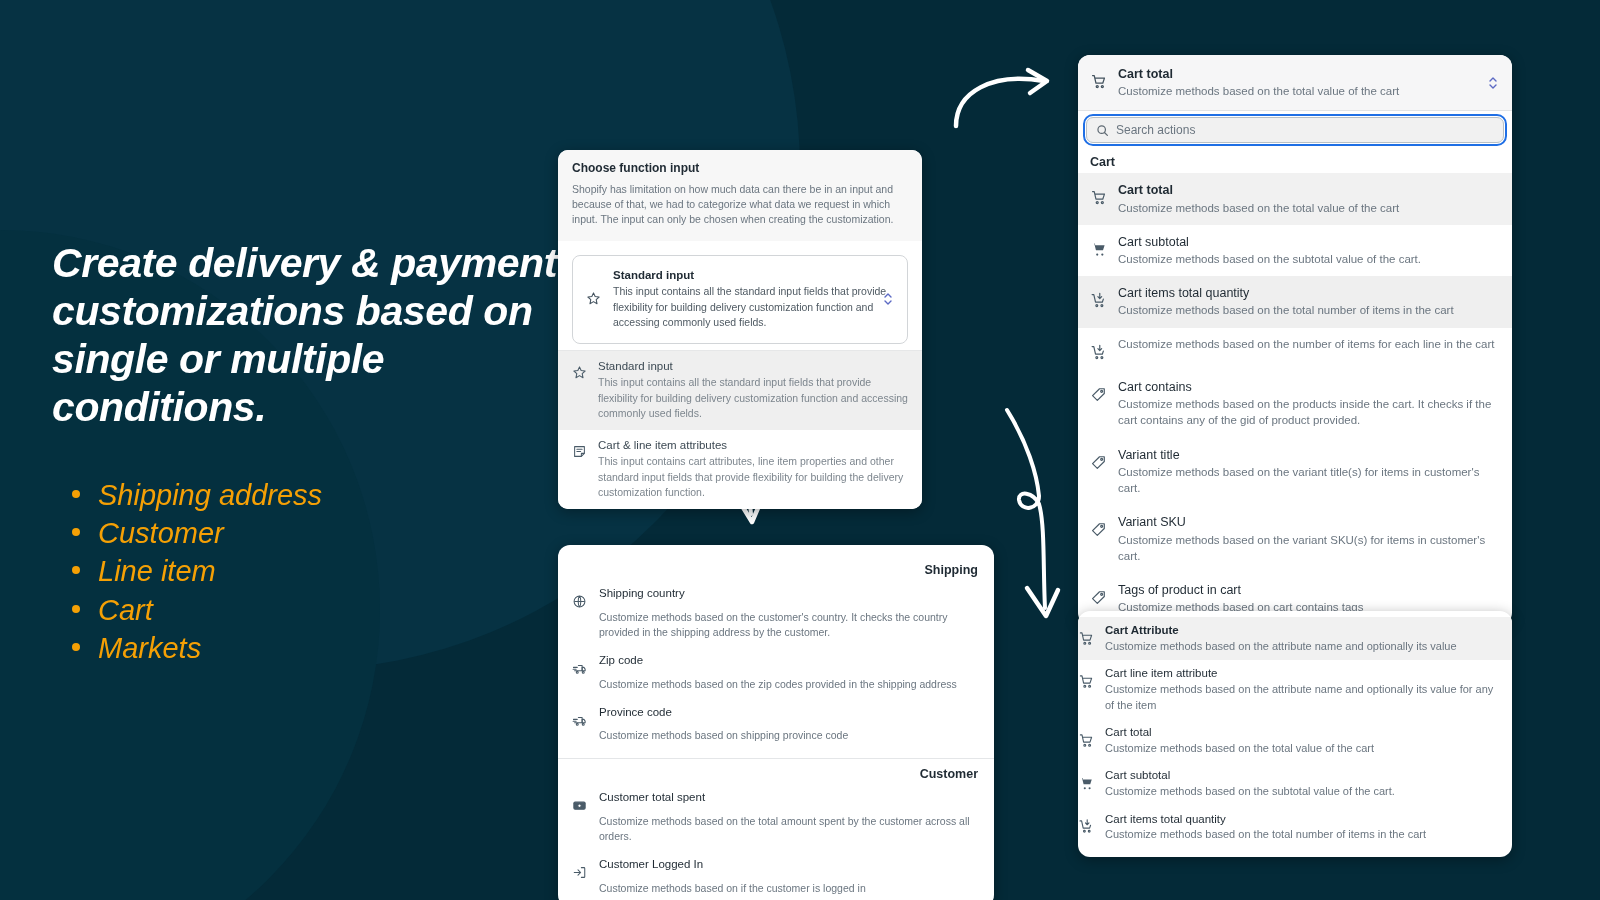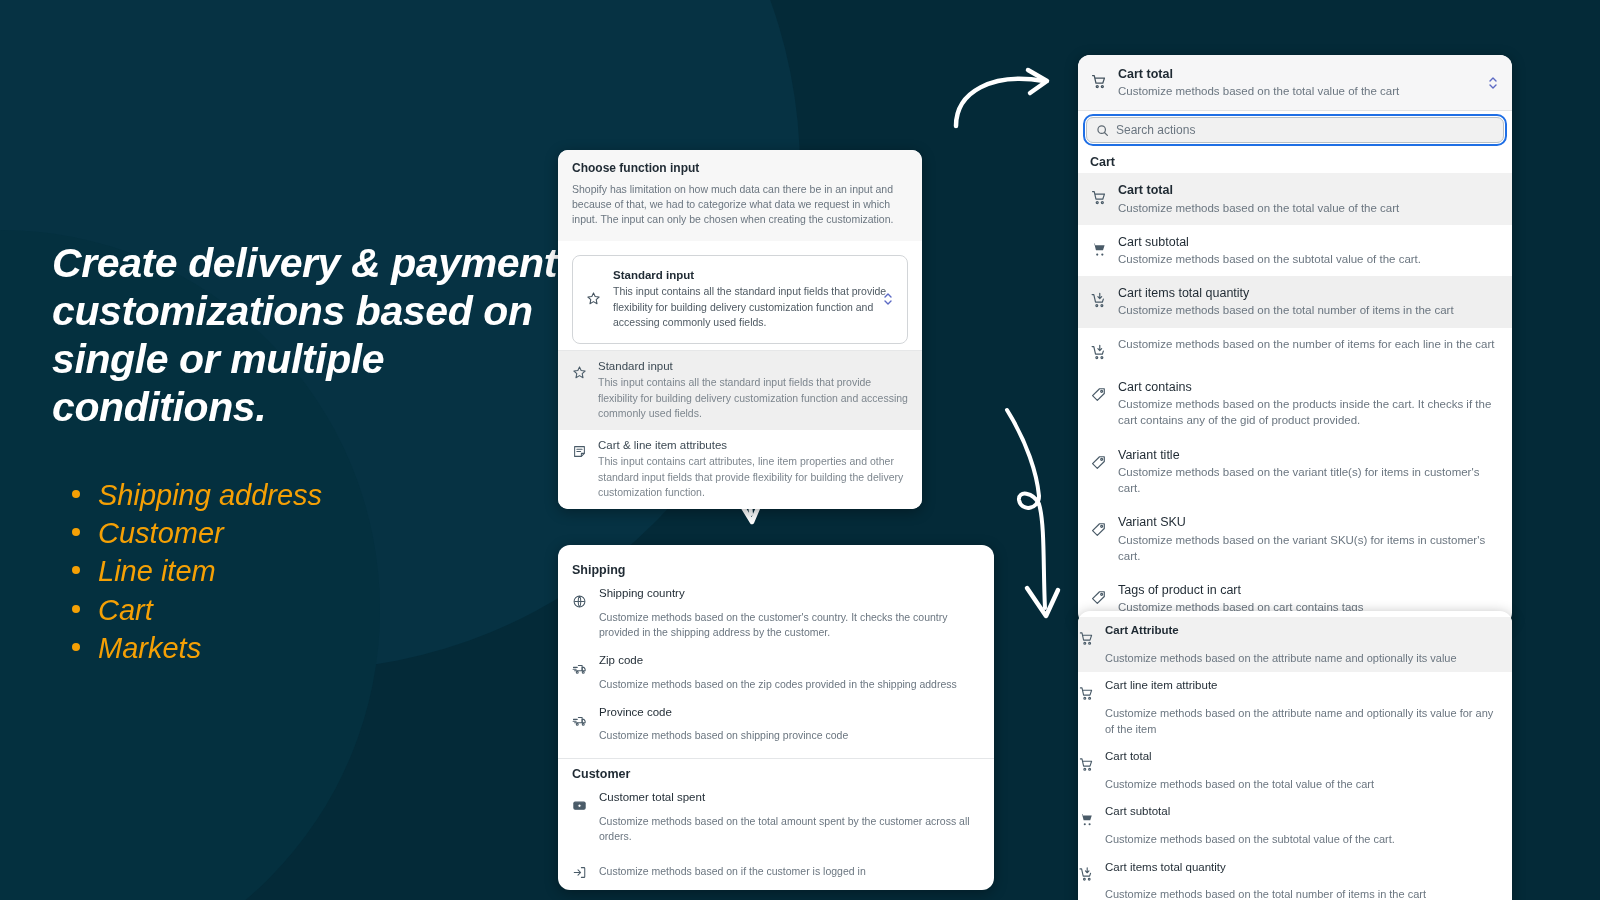--- a/index.html
+++ b/index.html
@@ -193,37 +193,37 @@
   #fn-list .row .ttl{font-size:11.5px;color:#3d4a54;}
   #fn-list .row .sub{font-size:10.5px;color:#7d868e;line-height:1.5;}
 
   
   #panel-shipping{
     left:558px; top:545px;
     width:436px;
     padding-top:12px;
     padding-bottom:4px;
   }
-  #panel-shipping .group-label{ padding:6px 7px 3px 14px; }
+  #panel-shipping .group-label{ padding:6px 16px 3px 14px;text-align:right; }
   #panel-shipping .row{ padding:5px 16px 6px 14px; gap:12px; }
   #panel-shipping .row .ico{ margin-top:9px; }
   #panel-shipping .row .ttl{ font-size:11.5px; color:#1f2a33; }
   #panel-shipping .row .sub{ font-size:10.5px; color:#6b7680; line-height:1.5;margin-top:8px; }
   #panel-shipping .divider{ margin:8px 0 2px 0; }
 
   
   #panel-cart-attr{
     left:1078px; top:611px;
     width:434px;
     padding:6px 0 8px 0;
   }
   #panel-cart-attr .row{ padding:5px 14px 6px 0; }
   #panel-cart-attr .row .ico{ margin-top:8px; }
   #panel-cart-attr .row .ttl{ font-size:11.5px; }
-  #panel-cart-attr .row .sub{ font-size:11px;margin-top:12px; }
+  #panel-cart-attr .row .sub{ font-size:11px; }
 
   
   .arrow{ position:absolute; z-index:4; pointer-events:none; }
   #arrow-1{ left:940px; top:62px; }
   #arrow-2{ left:722px; top:398px; }
   #arrow-3{ left:995px; top:400px; }
 </style>
 </head>
 <body>
 
@@ -508,20 +508,21 @@
         </span>
       </div>
       <div class="row">
         <span class="ico" style="width:15px;height:15px;flex:0 0 15px">
           <svg width="15" height="15" viewBox="0 0 20 20" fill="none" stroke="currentColor" stroke-width="1.4">
             <path d="M12.5 3.5H16a1 1 0 0 1 1 1v11a1 1 0 0 1-1 1h-3.5" stroke-linecap="round" stroke-linejoin="round"></path>
             <path d="M3 10h8M8 6.5 11.5 10 8 13.5" stroke-linecap="round" stroke-linejoin="round"></path>
           </svg>
         </span>
         <span class="txt">
+          <div class="ttl">Customer Logged In</div>
           <div class="sub">Customize methods based on if the customer is logged in</div>
         </span>
       </div>
     </div>
 </div>
 
 <div class="panel" id="panel-cart-attr">
   <div id="cart-attr-options">
       <div class="row selected">
         <span class="ico" style="width:16px;height:16px;flex:0 0 16px">

